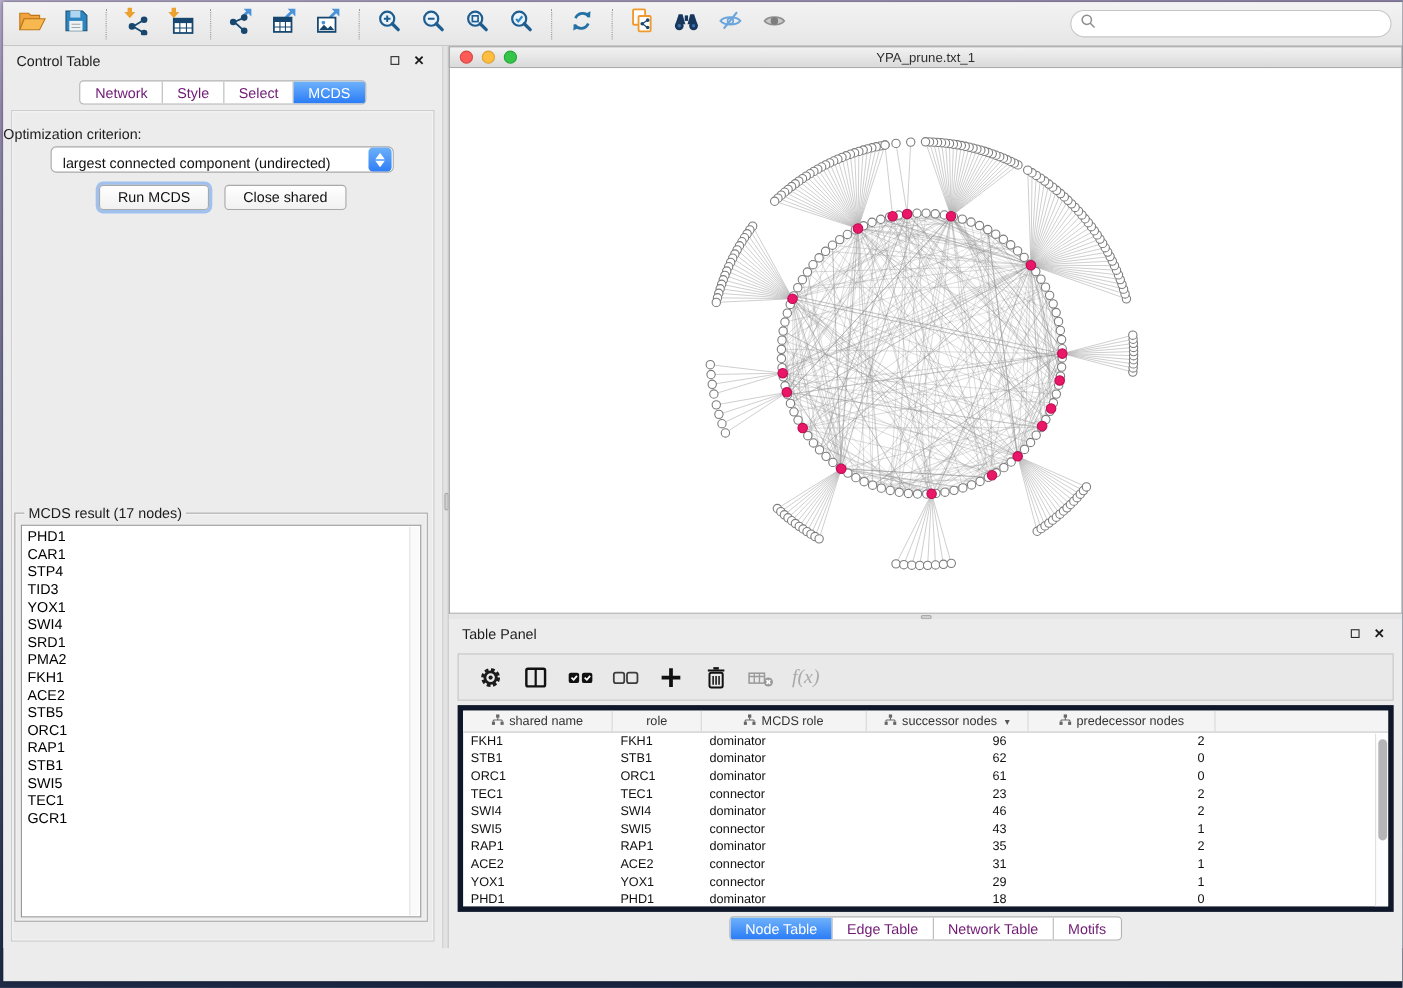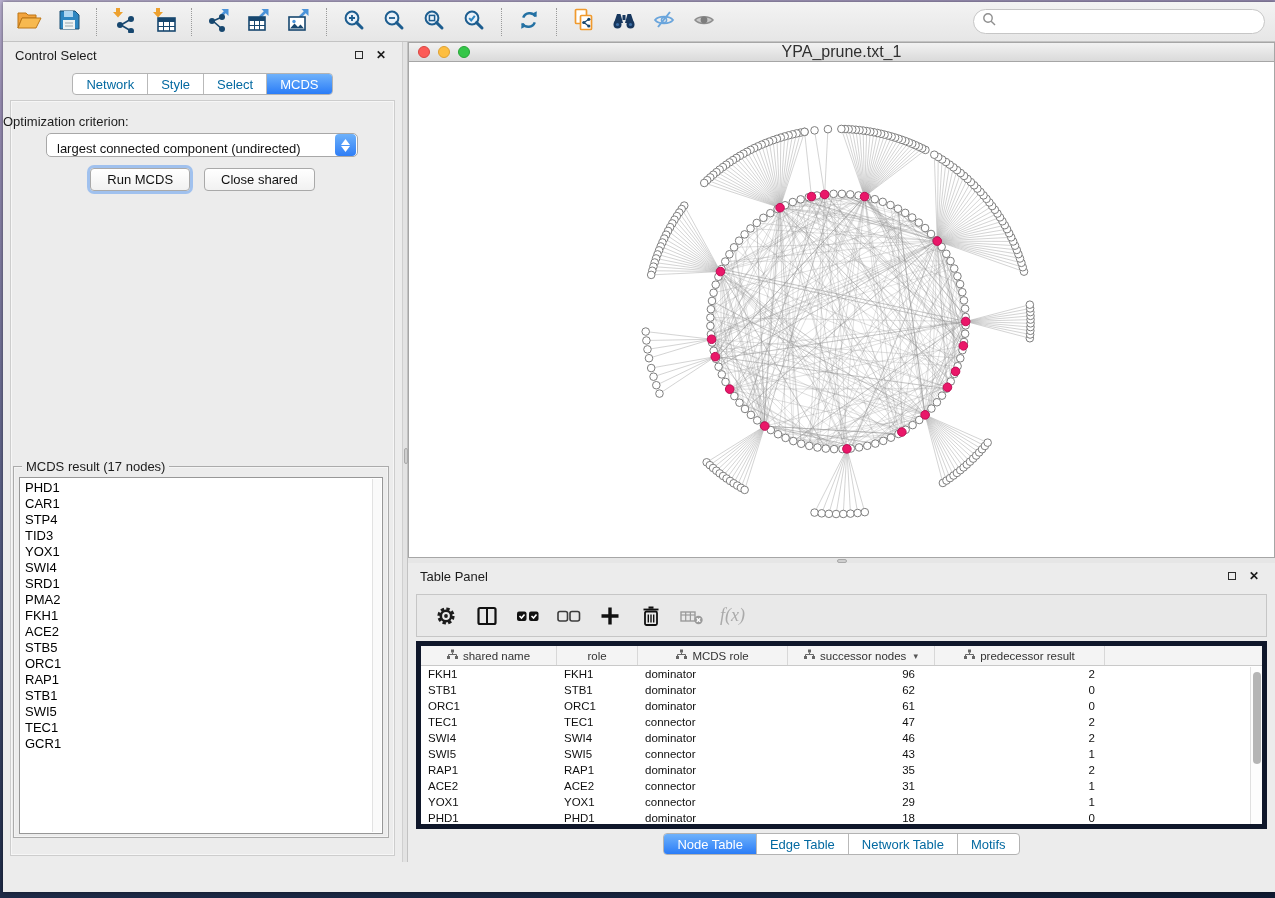--- a/index.html
+++ b/index.html
@@ -24,21 +24,21 @@
 
   
   .panel-title-row { height:26px; display:flex; align-items:center; padding:0 12px; font-size:13px; color:#1c1c1c; }
   .panel-title-row .spacer { flex:1; }
   .wicon { display:flex; align-items:center; justify-content:center; width:18px; height:18px; margin-left:4px; }
   .sq { width:8px; height:8px; border:1.5px solid #2a2a2a; }
   .xg { font-size:12px; font-weight:700; color:#1a1a1a; }
 
   
   .seg { display:inline-flex; height:22px; background:#fff; border:1px solid #b3b3b3; border-radius:4px; overflow:hidden; }
-  .seg .tab { display:flex; align-items:center; justify-content:center; padding:0 13px; font-size:13px; color:#0369a1; border-right:1px solid #b9b9b9; cursor:default; }
+  .seg .tab { display:flex; align-items:center; justify-content:center; padding:0 13px; font-size:13px; color:#701a75; border-right:1px solid #b9b9b9; cursor:default; }
   .seg .tab:last-child { border-right:none; }
   .seg .tab.sel { background:linear-gradient(#6fb2fb,#2a7cf7); color:#fff; }
   .cp-tabs-wrap { position:absolute; top:31px; left:0; right:0; text-align:center; }
   .tp-tabs-wrap { position:absolute; top:270px; left:0; right:0; text-align:center; }
 
   
   .etched { position:absolute; left:7px; right:7px; top:58px; bottom:6px; border:1px solid #cdcdcd; box-shadow:inset 0 0 0 1px #f6f6f6; }
   .opt-label { position:absolute; top:72px; left:0; right:0; font-size:13px; color:#1c1c1c; }
   .selectbox { position:absolute; top:91px; left:43px; width:312px; height:24px; background:#fff; border:1px solid #a8a8a8; border-radius:5px; display:flex; align-items:flex-end; }
   .selectbox .val { flex:1; font-size:13px; color:#111; padding-left:10px; white-space:nowrap; }
@@ -52,21 +52,21 @@
   .group-legend { position:absolute; top:-8px; left:8px; background:#ececec; padding:0 4px; font-size:13px; color:#1c1c1c; }
   .listbox { position:absolute; left:5px; right:5px; top:10px; bottom:3px; background:#fff; border:1px solid #979797; overflow:hidden; }
   .listbox .items { padding:2px 0 0 5px; font-size:13px; line-height:16px; color:#000; }
   .list-scroll { position:absolute; top:1px; bottom:1px; right:1px; width:9px; background:#fafafa; border-left:1px solid #e2e2e2; }
 
   
   .network-panel { position:absolute; top:0; left:0; right:0; height:516px; }
   .net-titlebar { position:relative; height:20px; background:linear-gradient(#f2f2f2,#dadada); border:1px solid #a6a6a6; display:flex; align-items:center; }
   .lights { display:flex; gap:8px; padding-left:9px; }
   .light { width:12px; height:12px; border-radius:50%; }
-  .net-title { position:absolute; left:0; right:0; text-align:center; font-size:16px; color:#303030; }
+  .net-title { position:absolute; left:0; right:0; text-align:center; font-size:12px; color:#303030; }
   .net-canvas { position:absolute; top:20px; left:0; right:0; bottom:0; background:#fff; border:1px solid #a6a6a6; border-top:none; overflow:hidden; }
   .net-canvas svg { display:block; width:100%; height:100%; }
   .hsplit { position:absolute; top:516px; height:5px; left:0; right:0; background:#e6e6e6; }
   .hsplit .knob { position:absolute; left:50%; top:0.5px; width:10px; height:4px; margin-left:-5px; background:#cfcfcf; border:1px solid #a9a9a9; border-radius:2px; }
 
   
   .table-panel { position:absolute; top:521px; bottom:0; left:0; right:0; background:#ececec; }
   .tp-toolbar { position:absolute; top:31px; left:8px; right:8px; height:43px; background:#e9e9e9; border:1px solid #c6c6c6; display:flex; align-items:center; gap:15px; padding-left:16px; }
   .tico { display:flex; align-items:center; justify-content:center; width:26px; height:26px; }
   .fx { font-family:"Liberation Serif",serif; font-style:italic; font-size:18px; color:#aaa; }
@@ -248,21 +248,21 @@
             <line x1="9.2" y1="9.2" x2="13" y2="13" stroke="#8f8f8f" stroke-width="1.4"></line>
           </svg></span>
       <input type="text" placeholder="" style="">
     </div>
   </div>
 
   <div class="main">
 
     <div class="control-panel">
       <div class="panel-title-row">
-        <span>Control Select</span>
+        <span>Control Table</span>
         <span class="spacer"></span>
         <span class="wicon">
             <span class="sq"></span>
           </span>
         <span class="wicon xg">✕</span>
       </div>
       <div class="cp-tabs-wrap"><span class="seg" id="cp-tabs">
             <span class="tab">Network</span>
             <span class="tab">Style</span>
             <span class="tab">Select</span>
@@ -1228,21 +1228,21 @@
                 <span>successor nodes</span>
                 <span class="chev">▾</span>
               </div>
               <div class="th" style="width: 170px;">
                 <span><svg width="11" height="11" viewBox="0 0 11 11">
                     <rect x="4" y="0.5" width="3" height="3" fill="#666"></rect>
                     <path d="M5.5 3.5v2M1.5 5.5h8M1.5 5.5V7M9.5 5.5V7" stroke="#666" fill="none"></path>
                     <rect x="0" y="7" width="3" height="3" fill="#666"></rect>
                     <rect x="8" y="7" width="3" height="3" fill="#666"></rect>
                   </svg></span>
-                <span>predecessor result</span>
+                <span>predecessor nodes</span>
               </div>
             </div>
           <div id="tbl-body">
               <div class="trow">
                 <div class="td txt" style="width: 136px;">FKH1</div>
                 <div class="td txt" style="width: 81px;">FKH1</div>
                 <div class="td txt" style="width: 150px;">dominator</div>
                 <div class="td num" style="width: 147px; padding-right: 20px;">96</div>
                 <div class="td num" style="width: 170px; padding-right: 10px;">2</div>
               </div>
@@ -1257,21 +1257,21 @@
                 <div class="td txt" style="width: 136px;">ORC1</div>
                 <div class="td txt" style="width: 81px;">ORC1</div>
                 <div class="td txt" style="width: 150px;">dominator</div>
                 <div class="td num" style="width: 147px; padding-right: 20px;">61</div>
                 <div class="td num" style="width: 170px; padding-right: 10px;">0</div>
               </div>
               <div class="trow">
                 <div class="td txt" style="width: 136px;">TEC1</div>
                 <div class="td txt" style="width: 81px;">TEC1</div>
                 <div class="td txt" style="width: 150px;">connector</div>
-                <div class="td num" style="width: 147px; padding-right: 20px;">47</div>
+                <div class="td num" style="width: 147px; padding-right: 20px;">23</div>
                 <div class="td num" style="width: 170px; padding-right: 10px;">2</div>
               </div>
               <div class="trow">
                 <div class="td txt" style="width: 136px;">SWI4</div>
                 <div class="td txt" style="width: 81px;">SWI4</div>
                 <div class="td txt" style="width: 150px;">dominator</div>
                 <div class="td num" style="width: 147px; padding-right: 20px;">46</div>
                 <div class="td num" style="width: 170px; padding-right: 10px;">2</div>
               </div>
               <div class="trow">

